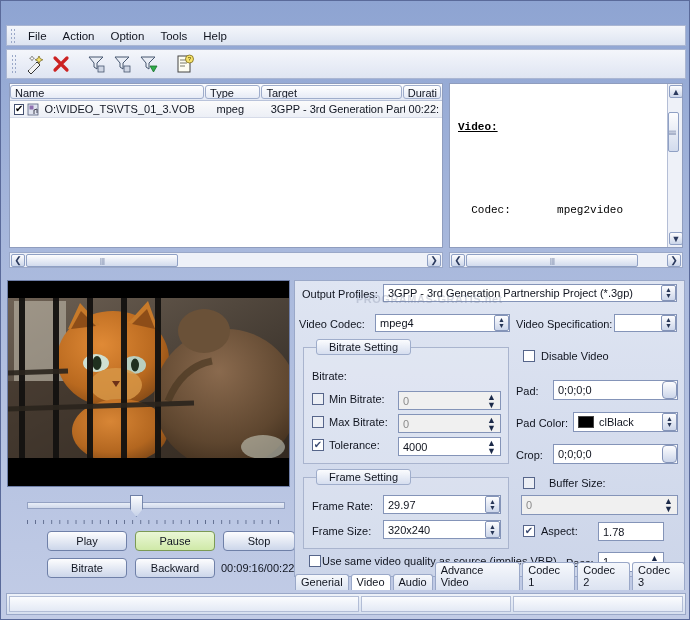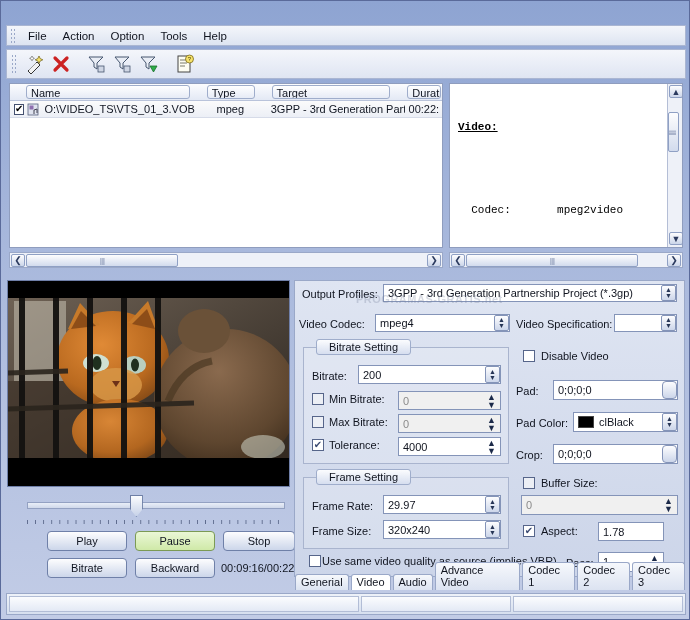--- a/index.html
+++ b/index.html
@@ -92,21 +92,21 @@
     background: #ffffff;
     border: 1px solid #8f9dbe;
   }
   #listheader {
     height: 17px; display: flex;
     background: linear-gradient(to bottom,#fbfcfe,#e3e9f5);
     border-bottom: 1px solid #b9c3da;
   }
   .colhdr {
     border: 1px solid #9fadcb; border-radius: 3px;
-    margin: 1px 1px 1px 16px;
+    margin: 1px 1px 1px 0;
     background: linear-gradient(to bottom,#ffffff,#e6ebf6);
     font-size: 11px; padding: 1px 4px; color: #101521;
     overflow: hidden; white-space: nowrap;
   }
   #listrow {
     height: 17px; display:flex; align-items:center;
     background: linear-gradient(to bottom,#fbfbfb,#eceff6);
     border-bottom: 1px solid #d6dbe8;
     font-size: 11px; color:#101521;
   }
@@ -486,27 +486,20 @@
       <div class="spin">
           <span>▲</span>
           <span>▼</span>
         </div>
     </div>
 
     <div class="groupbox" style="left:8px;top:66px;width:206px;height:117px">
       <div class="grouptitle">Bitrate Setting</div>
 
       <div class="lbl" style="position:absolute;left:8px;top:22px">Bitrate:</div>
-      <div class="field" style="position:absolute;left:54px;top:17px;width:143px;height:19px">
-        <span>200</span>
-        <div class="spin">
-            <span>▲</span>
-            <span>▼</span>
-          </div>
-      </div>
 
       <div style="position:absolute;left:8px;top:45px;display:flex;align-items:center;gap:5px">
         <span class="cbox grey"></span>
         <span class="lbl">Min Bitrate:</span>
       </div>
       <div class="field grey" style="position:absolute;left:94px;top:43px;width:103px;height:19px">
         <span>0</span>
         <div class="spin2">
             <span>▲</span>
             <span>▼</span>
@@ -585,21 +578,21 @@
           <span>▼</span>
         </div>
     </div>
 
     <div class="lbl" style="position:absolute;left:221px;top:168px">Crop:</div>
     <div class="field" style="position:absolute;left:258px;top:163px;width:125px;height:20px">
       <span>0;0;0;0</span>
       <div class="spin" style="border-radius:4px"></div>
     </div>
 
-    <div style="position:absolute;left:228px;top:196px;display:flex;align-items:center;gap:6px">
+    <div style="position:absolute;left:228px;top:196px;display:flex;align-items:center;gap:14px">
       <span class="cbox grey"></span>
       <span class="lbl">Buffer Size:</span>
     </div>
     <div class="field grey" style="position:absolute;left:226px;top:214px;width:157px;height:20px">
       <span>0</span>
       <div class="spin2">
           <span>▲</span>
           <span>▼</span>
         </div>
     </div>

